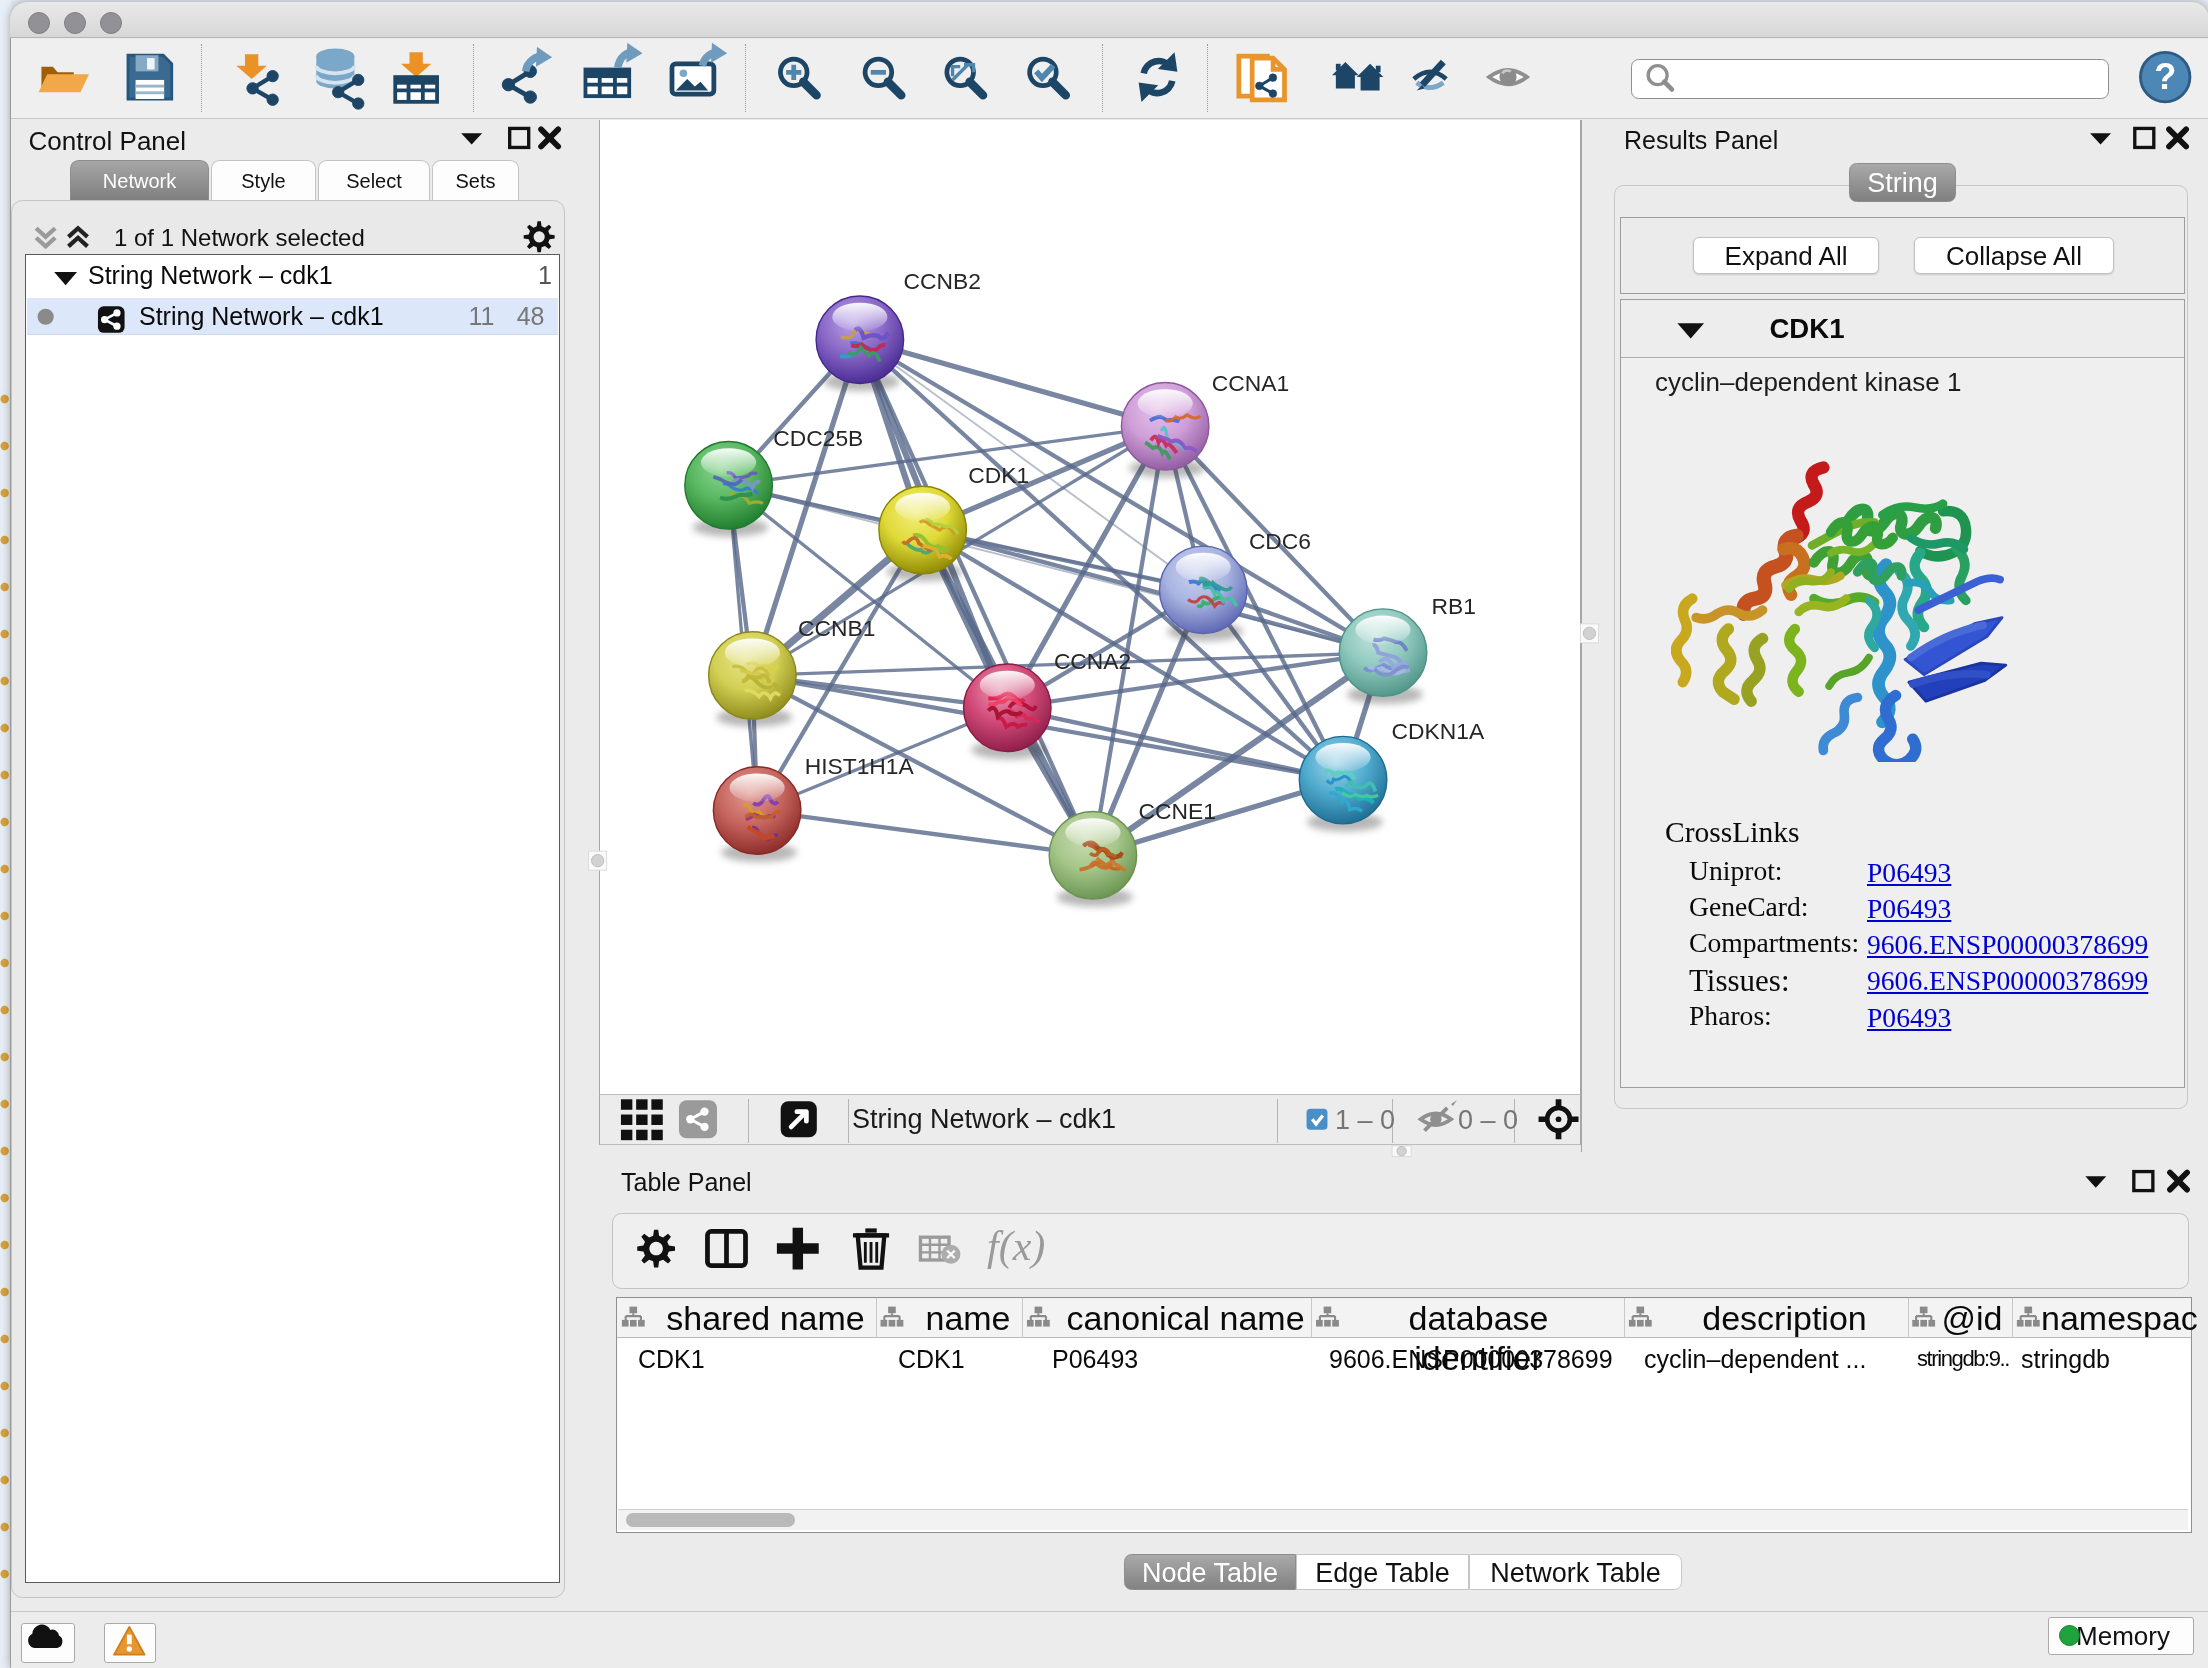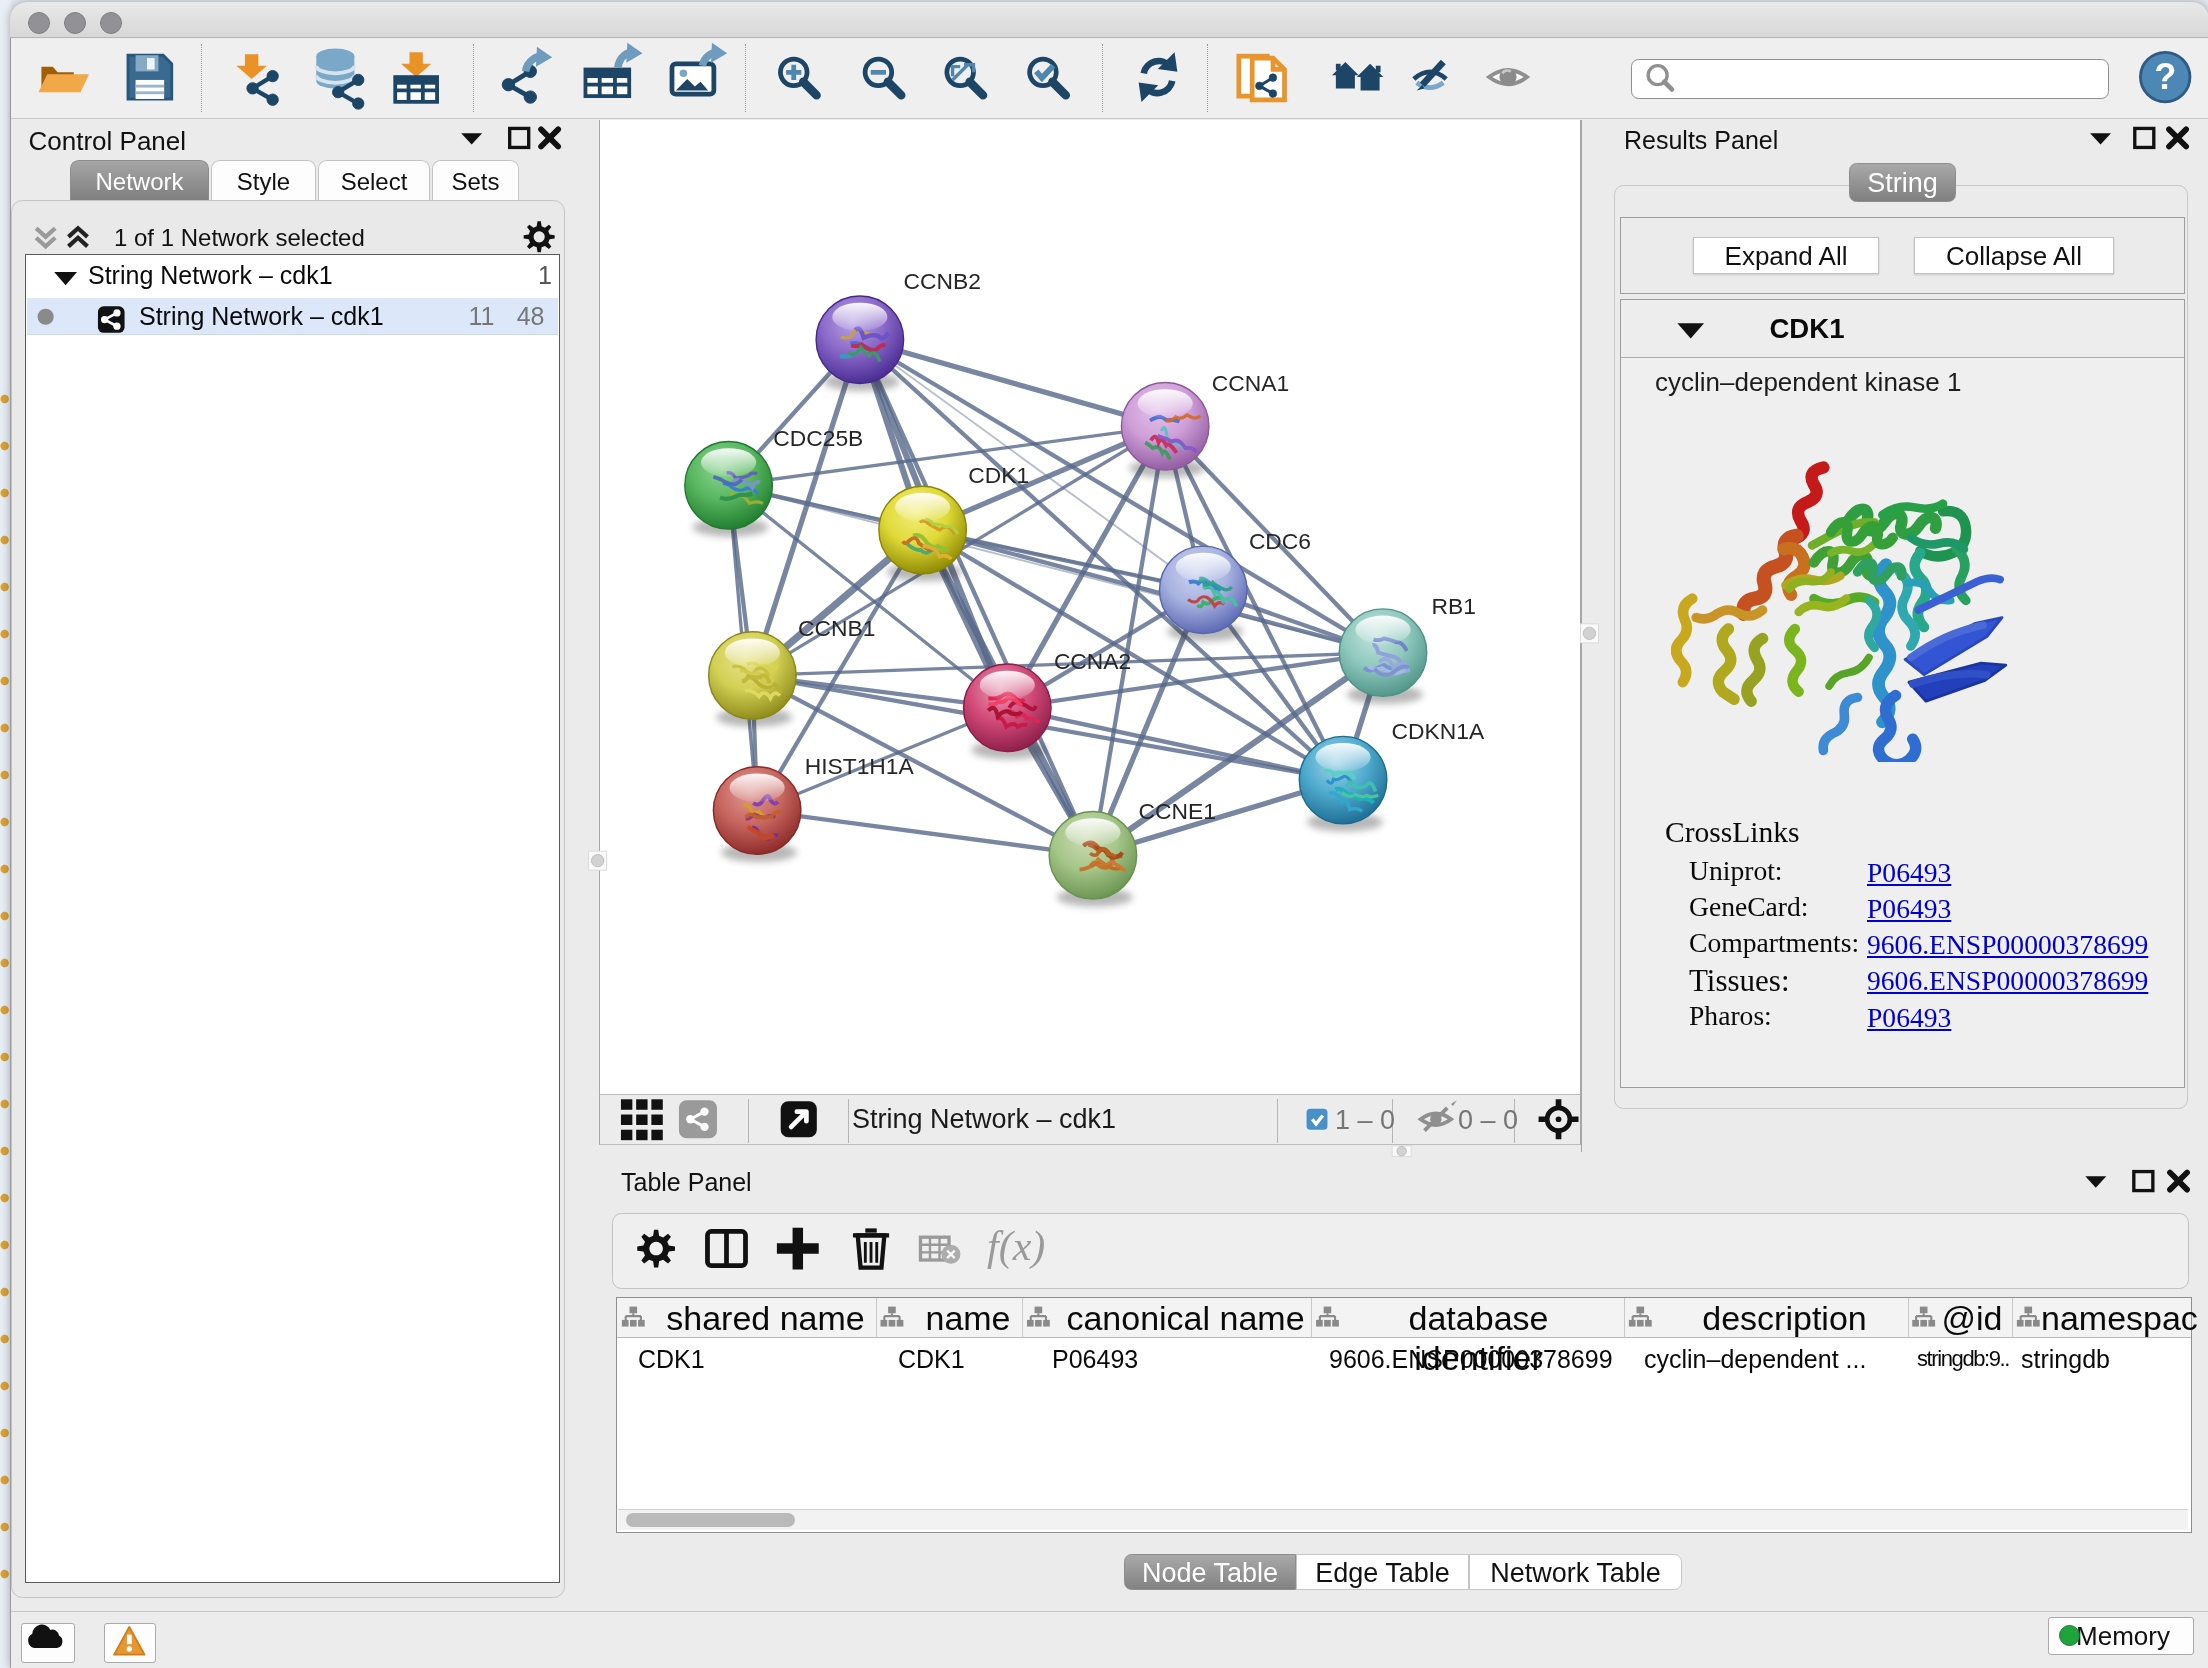--- a/index.html
+++ b/index.html
@@ -8,36 +8,36 @@
 #strip{position:absolute;left:0;top:0;width:11.4px;height:1668px;background-color:#e8eef5;background-image:radial-gradient(circle at 4.8px 23px, #d9a23a 3.8px, rgba(0,0,0,0) 4.8px);background-size:11.4px 47px}
 #titlebar{position:absolute;left:9.5px;top:1.9px;width:2199px;height:36px;border-radius:17px 17px 0 0;background:linear-gradient(#e9e9e9,#d7d7d7);border-bottom:1px solid #b5b5b5}
 #title{position:absolute;left:0;top:3.8px;width:2199px;text-align:center;font-size:27.6px;font-weight:bold;color:#3d3d3d}
 .tl{position:absolute;top:10.5px;width:22px;height:22px;border-radius:50%;background:#919196;border:1px solid #7e7e83}
 #toolbar{position:absolute;left:10.5px;top:39px;width:2197px;height:80px;background:#efefef;border-bottom:1.9px solid #c6c6c6}
 .tsep{position:absolute;top:4.8px;height:68px;width:0;border-left:1.9px dotted #9a9a9a}
 #searchbox{position:absolute;left:1620px;top:20px;width:478px;height:40px;background:#fff;border:1.9px solid #8f8f8f;border-radius:7.6px}
 
 #cpanel{position:absolute;left:10.5px;top:121px;width:588px;height:1490px;background:#ebebeb}
 .phead{font-size:26px;color:#111}
-.tab{position:absolute;top:160px;height:41px;font-size:24px;text-align:center;border:1px solid #c3c3c3;border-bottom:none;border-radius:8.6px 8.6px 0 0;background:#fdfdfd;color:#111;line-height:41px}
+.tab{position:absolute;top:160px;height:41px;font-size:20px;text-align:center;border:1px solid #c3c3c3;border-bottom:none;border-radius:8.6px 8.6px 0 0;background:#fdfdfd;color:#111;line-height:41px}
 .tabsel{background:linear-gradient(#a6a6a6,#7e7e7e);color:#fff;border-color:#8d8d8d}
 #cpbox{position:absolute;left:11.4px;top:200px;width:554px;height:1398px;border:1.9px solid #c4c4c4;border-radius:11.4px;background:#e9e9e9}
 #treebox{position:absolute;left:25px;top:254px;width:535px;height:1329px;background:#fff;border:1.9px solid #5a5a5a}
 #row2{position:absolute;left:27px;top:298px;width:531px;height:37px;background:#dce8fa;border-bottom:1px solid #cdd8e8}
 
 #canvas{position:absolute;left:599px;top:120px;width:982px;height:974px;background:#fff;border-left:1.9px solid #a6a6a6;border-right:1.9px solid #a6a6a6}
 #canvasbar{position:absolute;left:599px;top:1094px;width:982px;height:51px;background:#ececec;border:1px solid #bcbcbc;border-width:1px 1.9px 1px 1.9px;border-color:#bcbcbc #a6a6a6 #bcbcbc #a6a6a6}
 .vsep{position:absolute;top:3.8px;height:44px;width:0;border-left:1px solid #b5b5b5}
 
 #rpanel{position:absolute;left:1581px;top:120px;width:628px;height:1032px;background:#ebebeb;border-left:1.9px solid #a6a6a6}
 #rbox{position:absolute;left:1614px;top:185px;width:574px;height:924px;border:1px solid #c6c6c6;border-radius:9.5px;background:#ebebeb}
 #stringtab{position:absolute;left:1849px;top:163px;width:107px;height:39px;background:linear-gradient(#a9a9a9,#7f7f7f);border:1px solid #8d8d8d;border-radius:7.6px;color:#fff;font-size:27px;text-align:center;line-height:38px}
 #ebox{position:absolute;left:1620px;top:217px;width:565px;height:77px;border:1px solid #9d9d9d;background:#ebebeb}
 #cdkbox{position:absolute;left:1620px;top:299px;width:565px;height:789px;border:1px solid #9d9d9d;background:#efefef}
-.btn{position:absolute;background:#fff;border:1px solid #c2c2c2;border-radius:0;box-shadow:0 1px 1.9px rgba(0,0,0,.15);font-size:26px;text-align:center;color:#111}
+.btn{position:absolute;background:#fff;border:1px solid #c2c2c2;border-radius:6px;box-shadow:0 1px 1.9px rgba(0,0,0,.15);font-size:26px;text-align:center;color:#111}
 .serif{font-family:"Liberation Serif",serif}
 .link{color:#0000d0;text-decoration:underline}
 
 #tpanel{position:absolute;left:599px;top:1157px;width:1609px;height:455px;background:#ebebeb}
 #ttoolbox{position:absolute;left:612px;top:1213px;width:1577px;height:76px;background:#efefef;border:1px solid #c2c2c2;border-radius:9.5px}
 #tbl{position:absolute;left:616px;top:1297px;width:1576px;height:236px;background:#fff;border:1.9px solid #8f8f8f}
 #tblhead{position:absolute;left:0;top:0;width:100%;height:40px;background:#f3f3f3;border-bottom:1px solid #b9b9b9}
 .colsep{position:absolute;top:0;height:40px;width:0;border-left:1px solid #c9c9c9}
 .hlbl{position:absolute;top:0;height:40px;line-height:40px;font-size:34px;color:#0a0a0a;text-align:center}
 .cell{position:absolute;top:42px;height:38px;line-height:38px;font-size:25px;color:#0a0a0a;white-space:nowrap;overflow:hidden}

